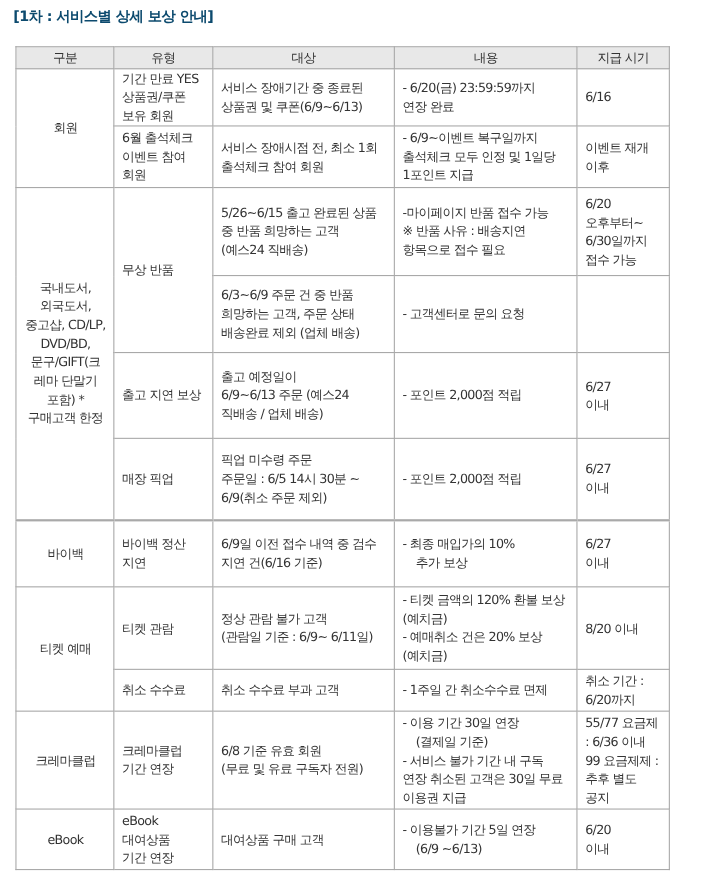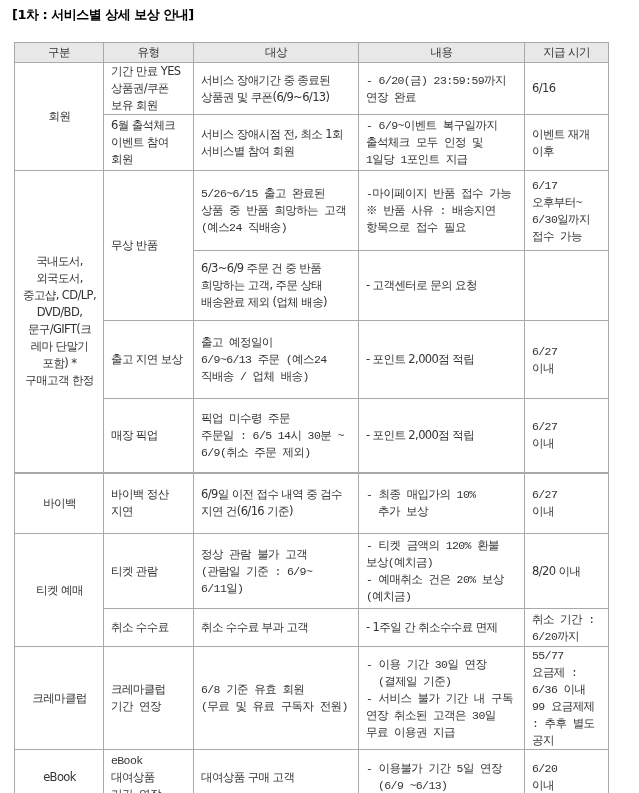--- a/index.html
+++ b/index.html
@@ -1,25 +1,25 @@
 <!DOCTYPE html>
 <html><head>
   <meta charset="utf-8">
   <style>
     html, body { margin: 0; padding: 0; background: #ffffff; }
     body { width: 639px; height: 793px; position: relative; overflow: hidden;
            font-family: "DejaVu Sans", "Liberation Sans", sans-serif; color: #333333; }
-    .title { position: absolute; left: 12px; top: 6px; font-size: 13px; font-weight: bold; color: #000000; letter-spacing: -0.5px; }
+    .title { position: absolute; left: 12px; top: 6px; font-size: 13px; font-weight: bold; color: #0c4a6e; letter-spacing: -0.5px; }
     table { position: absolute; left: 14px; top: 42px; border-collapse: collapse; table-layout: fixed; width: 594px; }
     th, td { border: 1px solid #a9a9a9; font-size: 11.5px; line-height: 17px; letter-spacing: -0.6px;
              vertical-align: middle; padding: 0 7px; word-break: keep-all; overflow-wrap: anywhere; }
     th { background: #e8e8e8; font-weight: normal; height: 19px; text-align: center; color: #333; }
     td { text-align: left; }
     td.cat { padding-left: 8px; text-align: center; }
-    .line { display: block; font-family: Liberation Mono, monospace; }
+    .line { display: block; }
     .indent { padding-left: 12px; }
     .thick-top td { border-top: 2px solid #a9a9a9; }
   </style>
 </head>
 <body>
 
 <div class="title">[1차 : 서비스별 상세 보상 안내]</div>
 
 <table>
   <colgroup>
@@ -45,41 +45,41 @@
       <td>기간 만료 YES 상품권/쿠폰 보유 회원</td>
       <td>서비스 장애기간 중 종료된 상품권 및 쿠폰(6/9~6/13)</td>
       <td>
         <span class="line">- 6/20(금) 23:59:59까지</span>
         <span class="line">연장 완료</span>
       </td>
       <td>6/16</td>
     </tr>
     <tr style="height:56px">
       <td>6월 출석체크 이벤트 참여 회원</td>
-      <td>서비스 장애시점 전, 최소 1회 서비스별 참여 회원</td>
+      <td>서비스 장애시점 전, 최소 1회 출석체크 참여 회원</td>
       <td>
         <span class="line">- 6/9~이벤트 복구일까지</span>
         <span class="line">출석체크 모두 인정 및 1일당 1포인트 지급</span>
       </td>
       <td>이벤트 재개 이후</td>
     </tr>
 
     <tr style="height:80px">
       <td rowspan="4" class="cat">국내도서, 외국도서, 중고샵, CD/LP, DVD/BD, 문구/GIFT(크레마 단말기 포함) *구매고객 한정</td>
       <td rowspan="2">무상 반품</td>
       <td>
         <span class="line">5/26~6/15 출고 완료된 상품 중 반품 희망하는 고객</span>
         <span class="line">(예스24 직배송)</span>
       </td>
       <td>
         <span class="line">-마이페이지 반품 접수 가능</span>
         <span class="line">※ 반품 사유 : 배송지연 항목으로 접수 필요</span>
       </td>
       <td>
-        <span class="line">6/17 오후부터~</span>
+        <span class="line">6/20 오후부터~</span>
         <span class="line">6/30일까지 접수 가능</span>
       </td>
     </tr>
     <tr style="height:70px">
       <td>6/3~6/9 주문 건 중 반품 희망하는 고객, 주문 상태 배송완료 제외 (업체 배송)</td>
       <td>- 고객센터로 문의 요청</td>
       <td></td>
     </tr>
     <tr style="height:78px">
       <td>출고 지연 보상</td>

